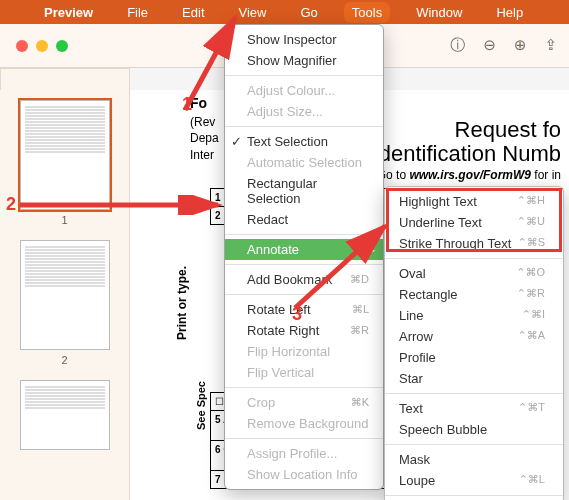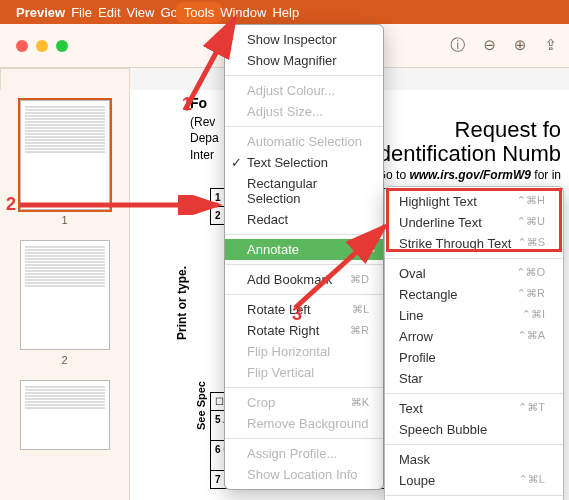--- a/index.html
+++ b/index.html
@@ -1,17 +1,17 @@
 <!DOCTYPE html>
 <html><head>
 <meta charset="utf-8">
 <style>
 *{margin:0;padding:0;box-sizing:border-box;font-family:-apple-system,BlinkMacSystemFont,"Helvetica Neue",sans-serif}
 body{width:569px;height:500px;background:#f5f5f5;overflow:hidden;position:relative}
-.menubar{height:24px;background:#d95a1e;display:flex;align-items:center;padding:0 10px;color:#fff;font-size:13px;gap:6px}
+.menubar{height:24px;background:#d95a1e;display:flex;align-items:center;padding:0 10px;color:#fff;font-size:13px;gap:34px}
 .menubar .apple{font-size:14px}
 .menubar .appname{font-weight:600}
 .menubar .menu-item{cursor:pointer}
 .menubar .menu-item.open{background:#e8661e;padding:3px 8px;margin:-3px -8px;border-radius:7px}
 .toolbar{position:absolute;top:24px;left:0;right:0;height:44px;background:#fdf6f1;border-bottom:1px solid #e0d5ca;display:flex;align-items:center;justify-content:space-between;padding:0 12px}
 .traffic{display:flex;gap:8px;margin-left:4px}
 .traffic span{width:12px;height:12px;border-radius:50%}
 .tr-close{background:#ff5f56}
 .tr-min{background:#ffbd2e}
 .tr-max{background:#27c93f}
@@ -186,25 +186,25 @@
       <span>Show Magnifier</span>
     </div>
   <div class="dd-sep"></div>
   <div class="dd-item disabled">
       <span>Adjust Colour...</span>
     </div>
   <div class="dd-item disabled">
       <span>Adjust Size...</span>
     </div>
   <div class="dd-sep"></div>
-  <div class="dd-item disabled">
-      <span>Automatic Selection</span>
-    </div>
   <div class="dd-item checked">
       <span>Text Selection</span>
+    </div>
+  <div class="dd-item disabled">
+      <span>Automatic Selection</span>
     </div>
   <div class="dd-item">
       <span>Rectangular Selection</span>
     </div>
   <div class="dd-item">
       <span>Redact</span>
     </div>
   <div class="dd-sep"></div>
   <div class="dd-item hl">
       <span>Annotate</span>

